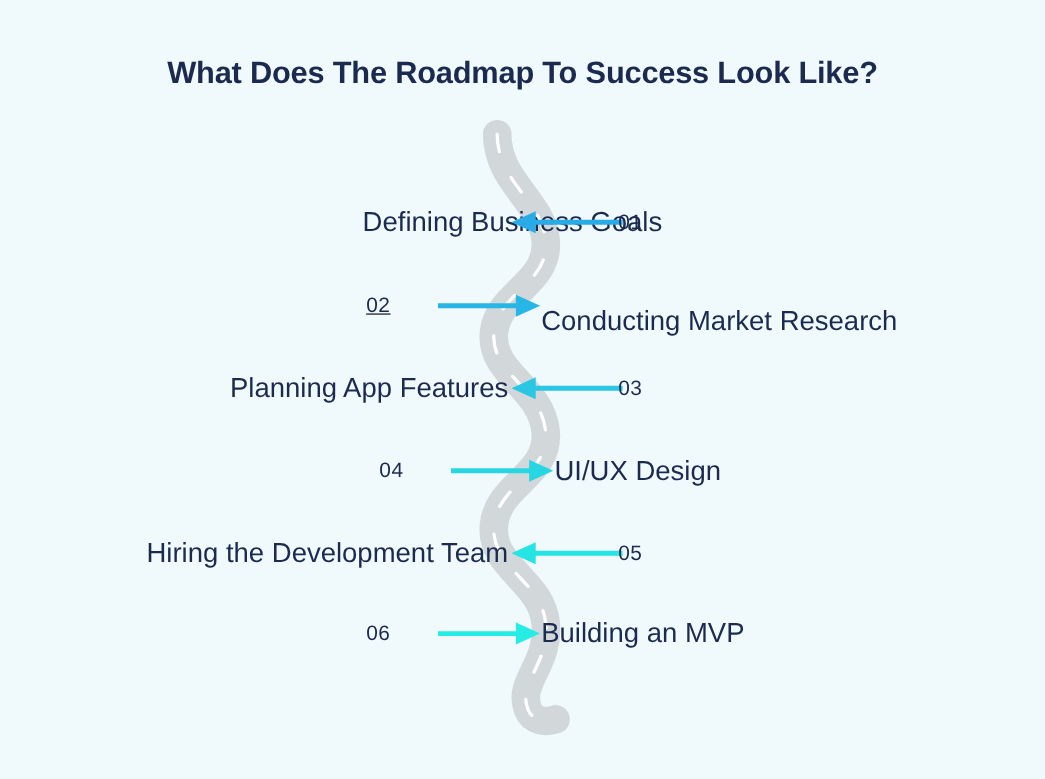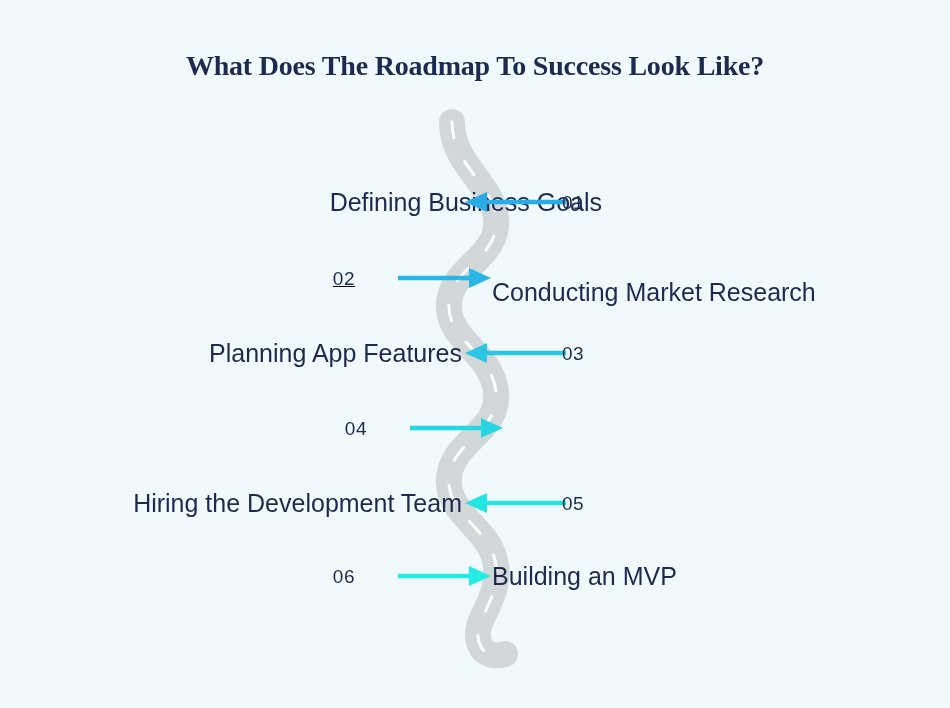--- a/index.html
+++ b/index.html
@@ -22,21 +22,20 @@
   #title {
     position: absolute;
     top: 50px;
     left: 0;
     width: 950px;
     text-align: center;
     font-size: 28px;
     font-weight: bold;
     color: #1b2a4e;
     letter-spacing: -0.2px;
-    font-family: Liberation Serif, serif;
   }
   #road-layer {
     position: absolute;
     top: 0;
     left: 0;
     width: 950px;
     height: 708px;
   }
   .row {
     position: absolute;
@@ -144,20 +143,23 @@
   </div>
 
   <div class="row" style="top:408px;margin-left:12px;">
     <div class="side-right" style="right:595px;">
       <span class="num">04</span>
     </div>
     <svg class="arrow" style="position:absolute; left:398px; width:95px;" viewBox="0 0 95 22">
       <line x1="0" y1="11" x2="74" y2="11" stroke="#27d6e2" stroke-width="4.5"></line>
       <polygon points="93,11 71,1 71,21" fill="#27d6e2"></polygon>
     </svg>
+    <div class="side-left" style="left:492px;">
+      <span class="label">UI/UX Design</span>
+    </div>
   </div>
 
   <div class="row" style="top:483px;">
     <div class="side-right" style="right:488px;">
       <span class="label">Hiring the Development Team</span>
     </div>
     <svg class="arrow" style="position:absolute; left:463px; width:105px;" viewBox="0 0 105 22">
       <line x1="103" y1="11" x2="22" y2="11" stroke="#26e4e4" stroke-width="4.5"></line>
       <polygon points="2,11 24,1 24,21" fill="#26e4e4"></polygon>
     </svg>

